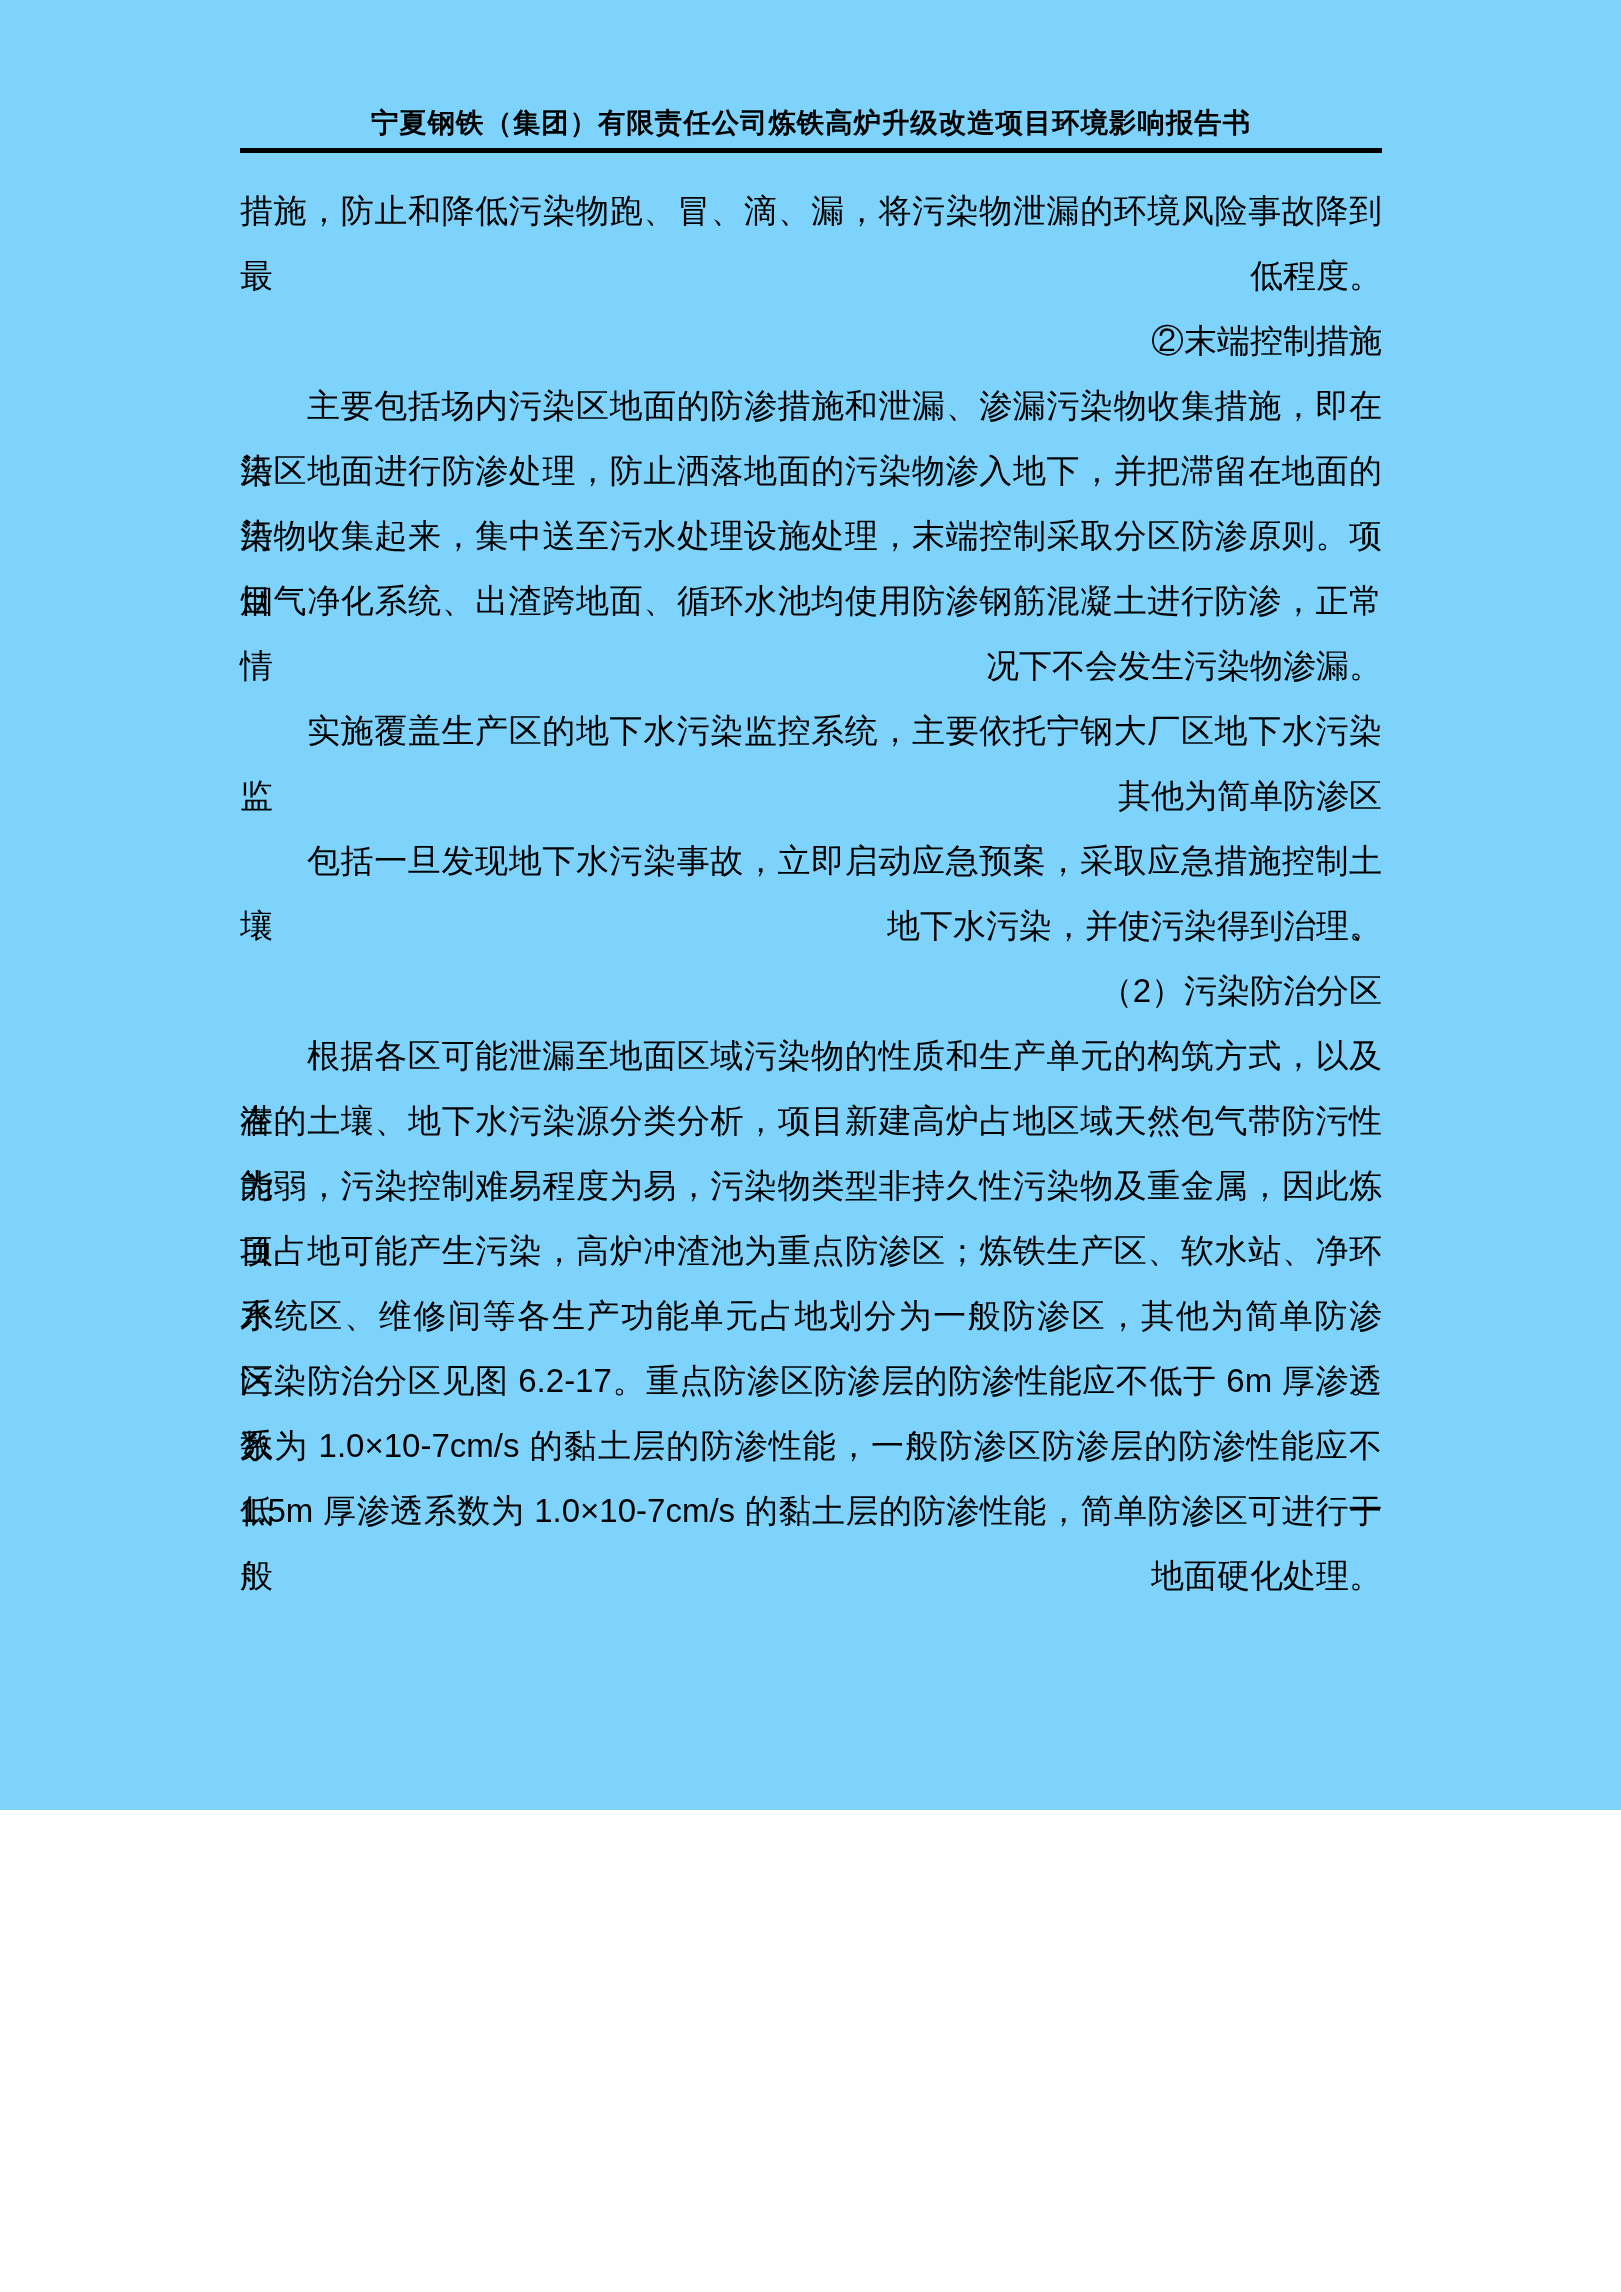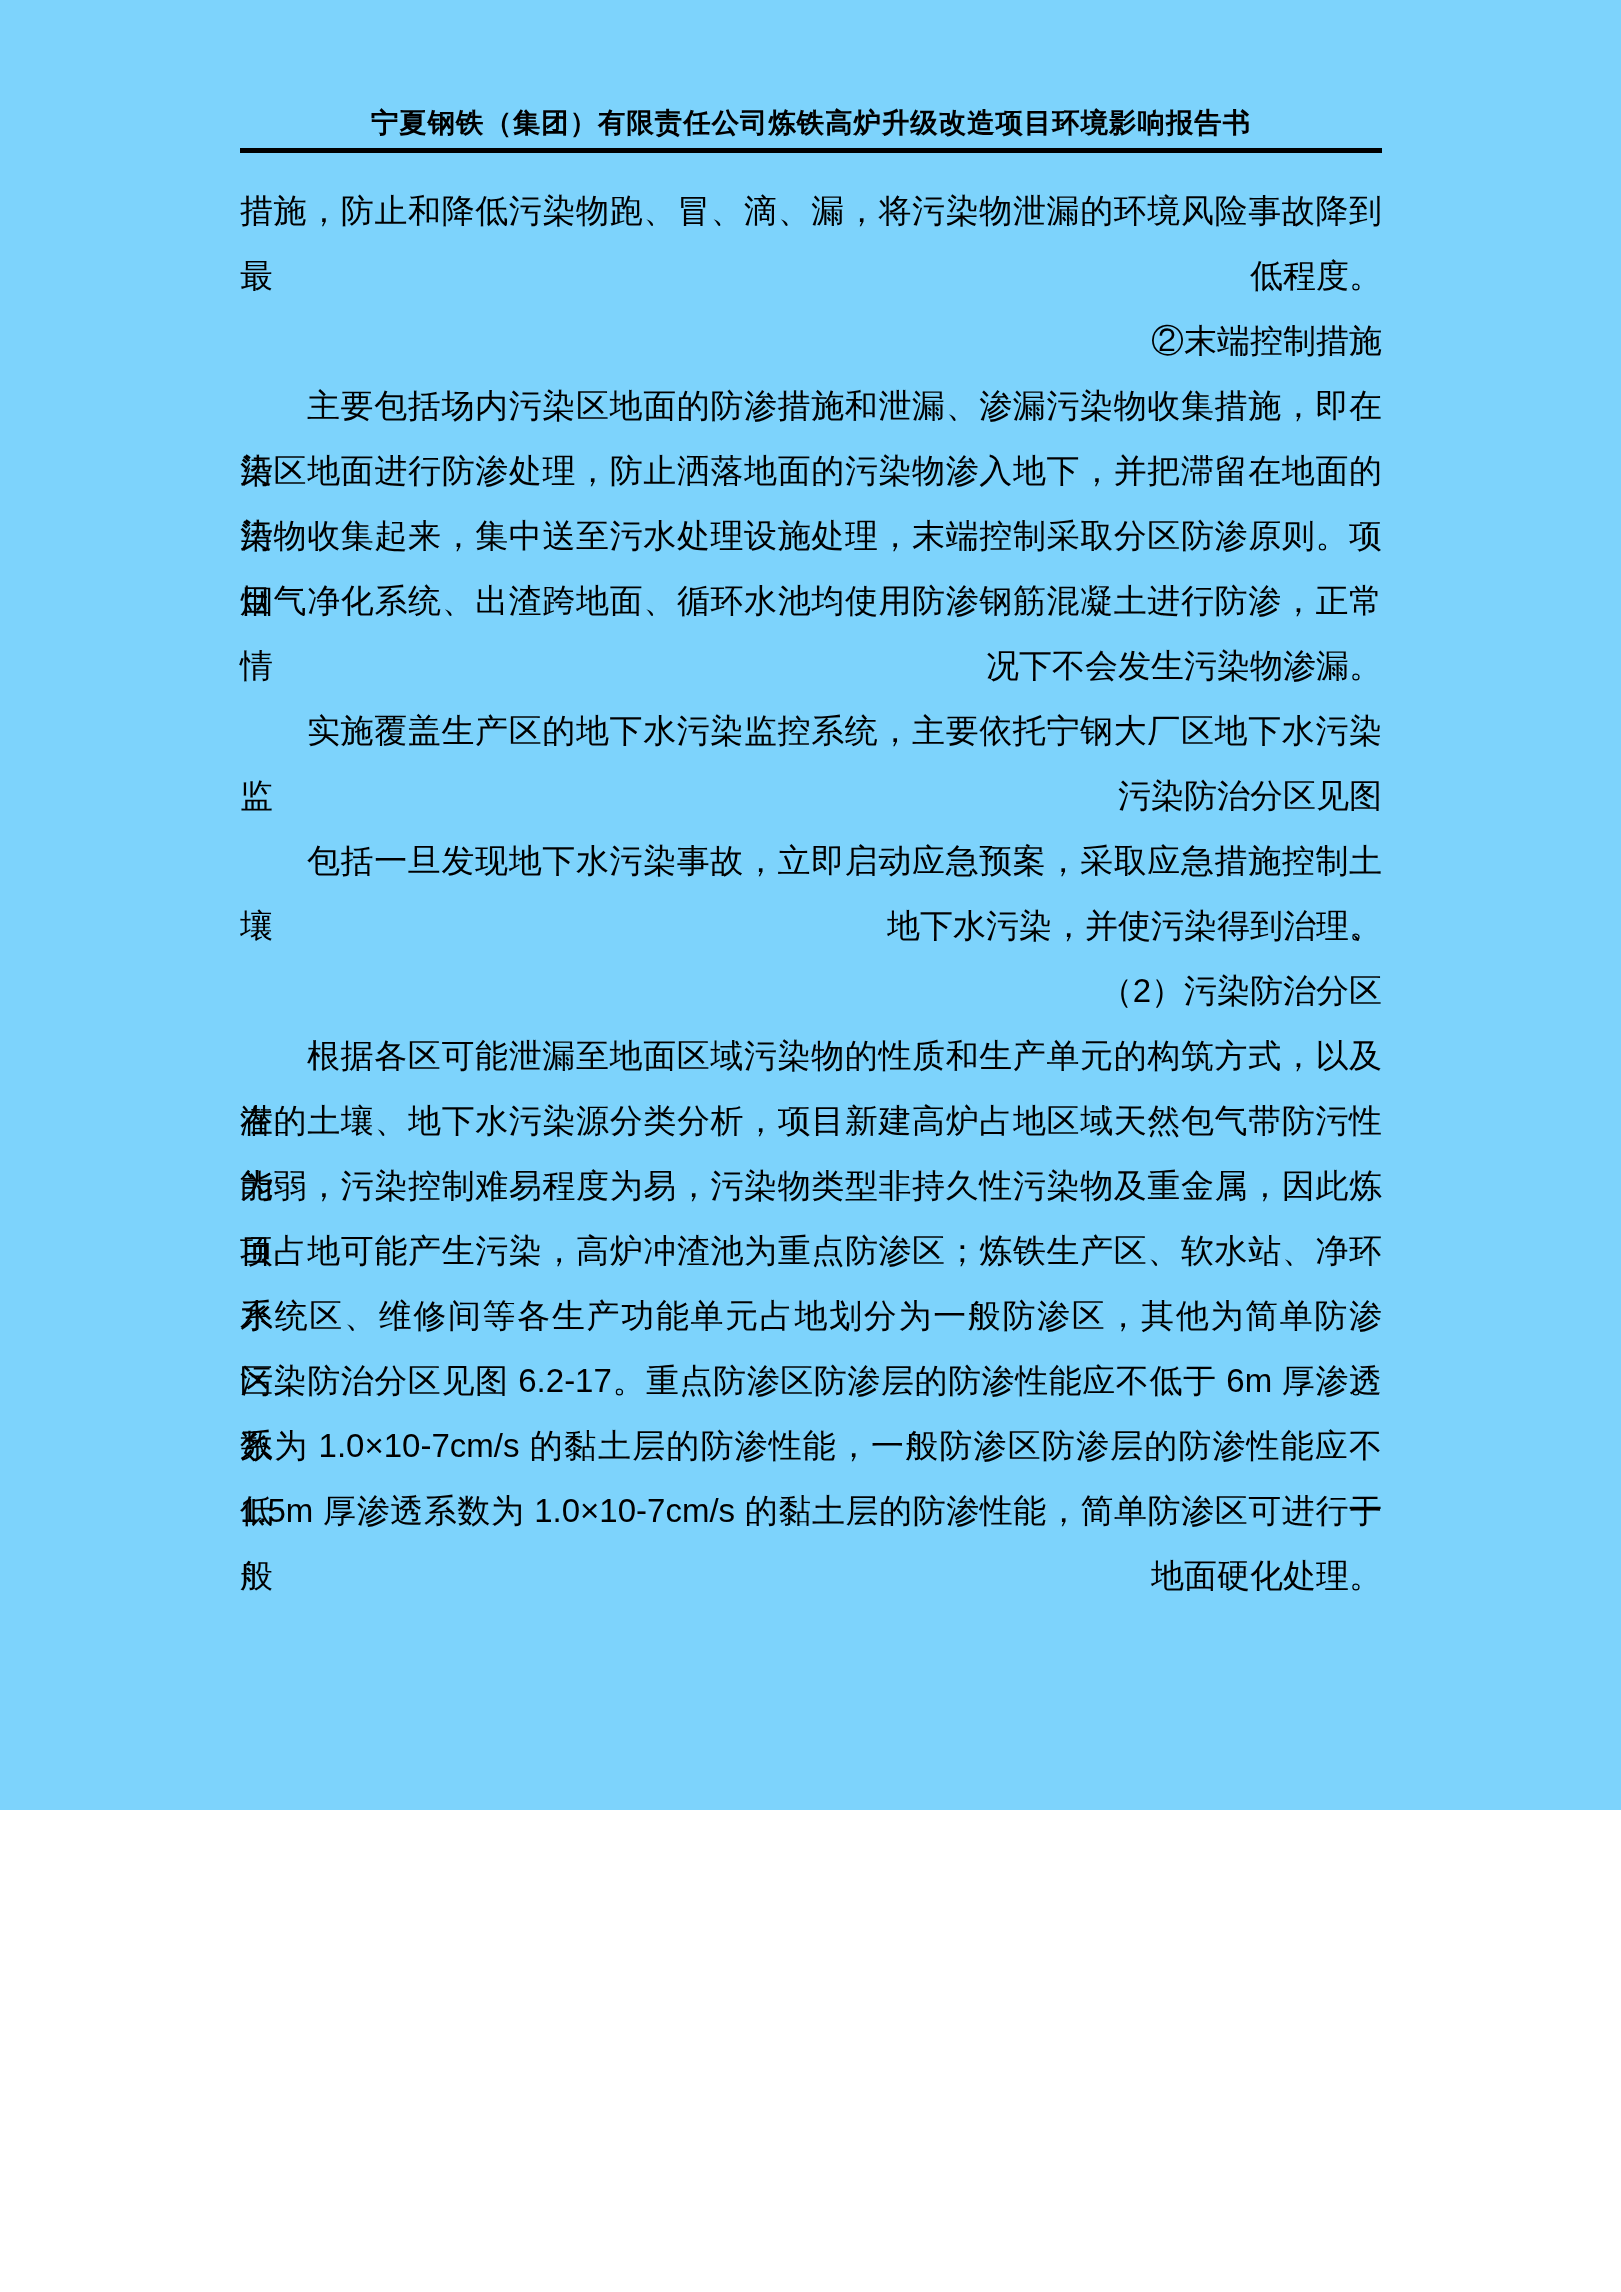--- a/index.html
+++ b/index.html
@@ -89,21 +89,21 @@
     <div class="body-text">
       <div class="line j">措施，防止和降低污染物跑、冒、滴、漏，将污染物泄漏的环境风险事故降到最</div>
       <div class="line">低程度。</div>
       <div class="line ind">②末端控制措施</div>
       <div class="line ind j">主要包括场内污染区地面的防渗措施和泄漏、渗漏污染物收集措施，即在污</div>
       <div class="line j">染区地面进行防渗处理，防止洒落地面的污染物渗入地下，并把滞留在地面的污</div>
       <div class="line j">染物收集起来，集中送至污水处理设施处理，末端控制采取分区防渗原则。项目</div>
       <div class="line j">烟气净化系统、出渣跨地面、循环水池均使用防渗钢筋混凝土进行防渗，正常情</div>
       <div class="line">况下不会发生污染物渗漏。</div>
       <div class="line ind j">实施覆盖生产区的地下水污染监控系统，主要依托宁钢大厂区地下水污染监</div>
-      <div class="line ind">污染防治分区见图</div>
+      <div class="line ind">其他为简单防渗区</div>
       <div class="line ind j">包括一旦发现地下水污染事故，立即启动应急预案，采取应急措施控制土壤、</div>
       <div class="line">地下水污染，并使污染得到治理。</div>
       <div class="line ind">（2）污染防治分区</div>
       <div class="line ind j">根据各区可能泄漏至地面区域污染物的性质和生产单元的构筑方式，以及潜</div>
       <div class="line j">在的土壤、地下水污染源分类分析，项目新建高炉占地区域天然包气带防污性能</div>
       <div class="line j">为弱，污染控制难易程度为易，污染物类型非持久性污染物及重金属，因此炼项</div>
       <div class="line j">目占地可能产生污染，高炉冲渣池为重点防渗区；炼铁生产区、软水站、净环水</div>
       <div class="line j">系统区、维修间等各生产功能单元占地划分为一般防渗区，其他为简单防渗区。</div>
       <div class="line j">污染防治分区见图 6.2-17。重点防渗区防渗层的防渗性能应不低于 6m 厚渗透系</div>
       <div class="line j">数为 1.0×10-7cm/s 的黏土层的防渗性能，一般防渗区防渗层的防渗性能应不低于</div>

